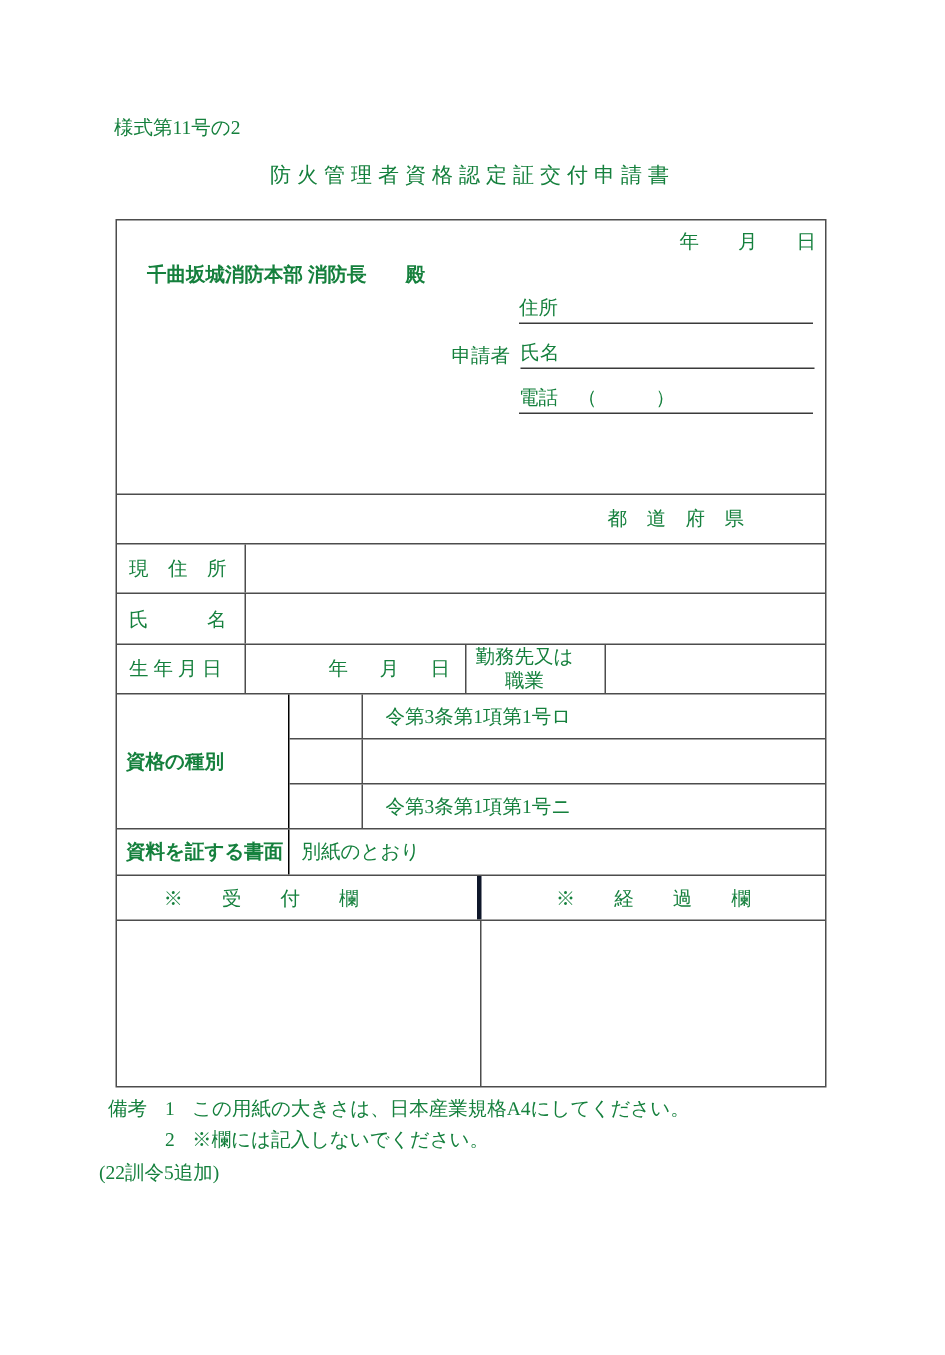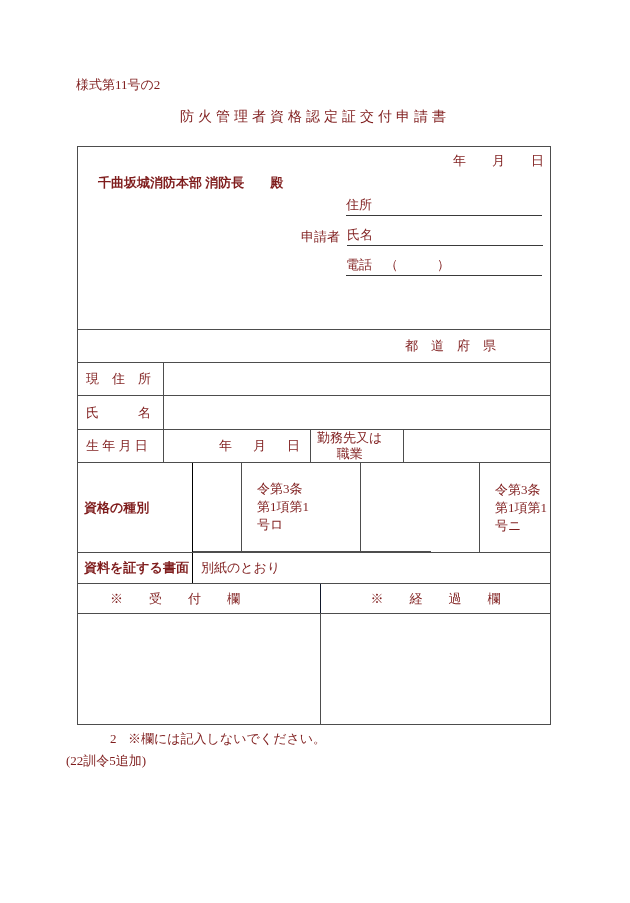--- a/index.html
+++ b/index.html
@@ -3,21 +3,21 @@
 <meta charset="utf-8">
 <style>
   * { margin: 0; padding: 0; box-sizing: border-box; }
   html, body { background: #e8e8e8; }
   .page {
     position: relative;
     width: 630px;
     height: 903px;
     background: #ffffff;
     font-family: "Liberation Serif", "DejaVu Serif", serif;
-    color: #7f1d1d;
+    color: #15803d;
     font-size: 13px;
     overflow: hidden;
   }
   .form-number {
     position: absolute;
     left: 76px;
     top: 76px;
     font-size: 13px;
   }
   .doc-title {
@@ -62,29 +62,29 @@
   .lbl-wide { width: 115px; border-right: 1px solid #000000; padding-left: 6px; flex: none; font-weight: bold; }
   .grow { flex: 1; }
   .r-domicile { height: 33px; }
   .r-curaddr { height: 33px; gap: 20px; }
   .r-name { height: 34px; text-align: right; }
   .r-birth { height: 33px; }
   .domicile-val { justify-content: flex-end; padding-right: 54px; }
   .birth-date-cell { width: 147px; border-right: 1px solid #4d4d4d; justify-content: flex-end; padding-right: 6px; letter-spacing: 4px; flex: none; }
   .occ-lbl-cell { width: 93px; border-right: 1px solid #4d4d4d; padding-left: 6px; white-space: pre-line; line-height: 16px; flex: none; text-align: center; }
   .r-qual { height: 90px; }
-  .opt-col { flex: 1; display: flex; flex-direction: row; }
+  .opt-col { flex: 1; display: flex; flex-direction: column; }
   .opt-row { flex: 1; display: flex; border-bottom: 1px solid #4d4d4d; }
   .opt-row:last-child { border-bottom: none; }
   .opt-mark { width: 49px; border-right: 1px solid #4d4d4d; flex: none; }
   .opt-text { display: flex; align-items: center; padding-left: 15px; flex: 1; }
   .r-evidence { height: 31px; }
   .evidence-val { padding-left: 8px; }
   .r-stamp-head { height: 30px; }
-  .stamp-left { width: 243px; border-right: 1px solid #0f172a; justify-content: center; padding-right: 48px; flex: none; }
+  .stamp-left { width: 243px; border-right: 3px solid #0f172a; justify-content: center; padding-right: 48px; flex: none; }
   .stamp-right { flex: 1; justify-content: center; }
   .r-stamp-body { flex: 1; }
   .stamp-body-left { width: 243px; border-right: 1px solid #4d4d4d; flex: none; }
   
   .notes { position: absolute; left: 66px; top: 728px; font-size: 13px; line-height: 21px; }
   .note-line { display: flex; }
   .note-head { width: 44px; padding-left: 6px; flex: none; }
   .note-num { width: 18px; flex: none; }
   .amendment { margin-top: 1px; }
 </style>
@@ -168,20 +168,25 @@
 
     <div class="row r-stamp-body">
       <div class="cell stamp-body-left"></div>
       <div class="cell grow"></div>
     </div>
 
   </div>
 
   <div class="notes">
     <div class="note-line">
+      <span class="note-head">備考</span>
+      <span class="note-num">1</span>
+      <span>この用紙の大きさは、日本産業規格A4にしてください。</span>
+    </div>
+    <div class="note-line">
       <span class="note-head"></span>
       <span class="note-num">2</span>
       <span>※欄には記入しないでください。</span>
     </div>
     <div class="amendment">(22訓令5追加)</div>
   </div>
 
 </div>
 
 </body></html>

